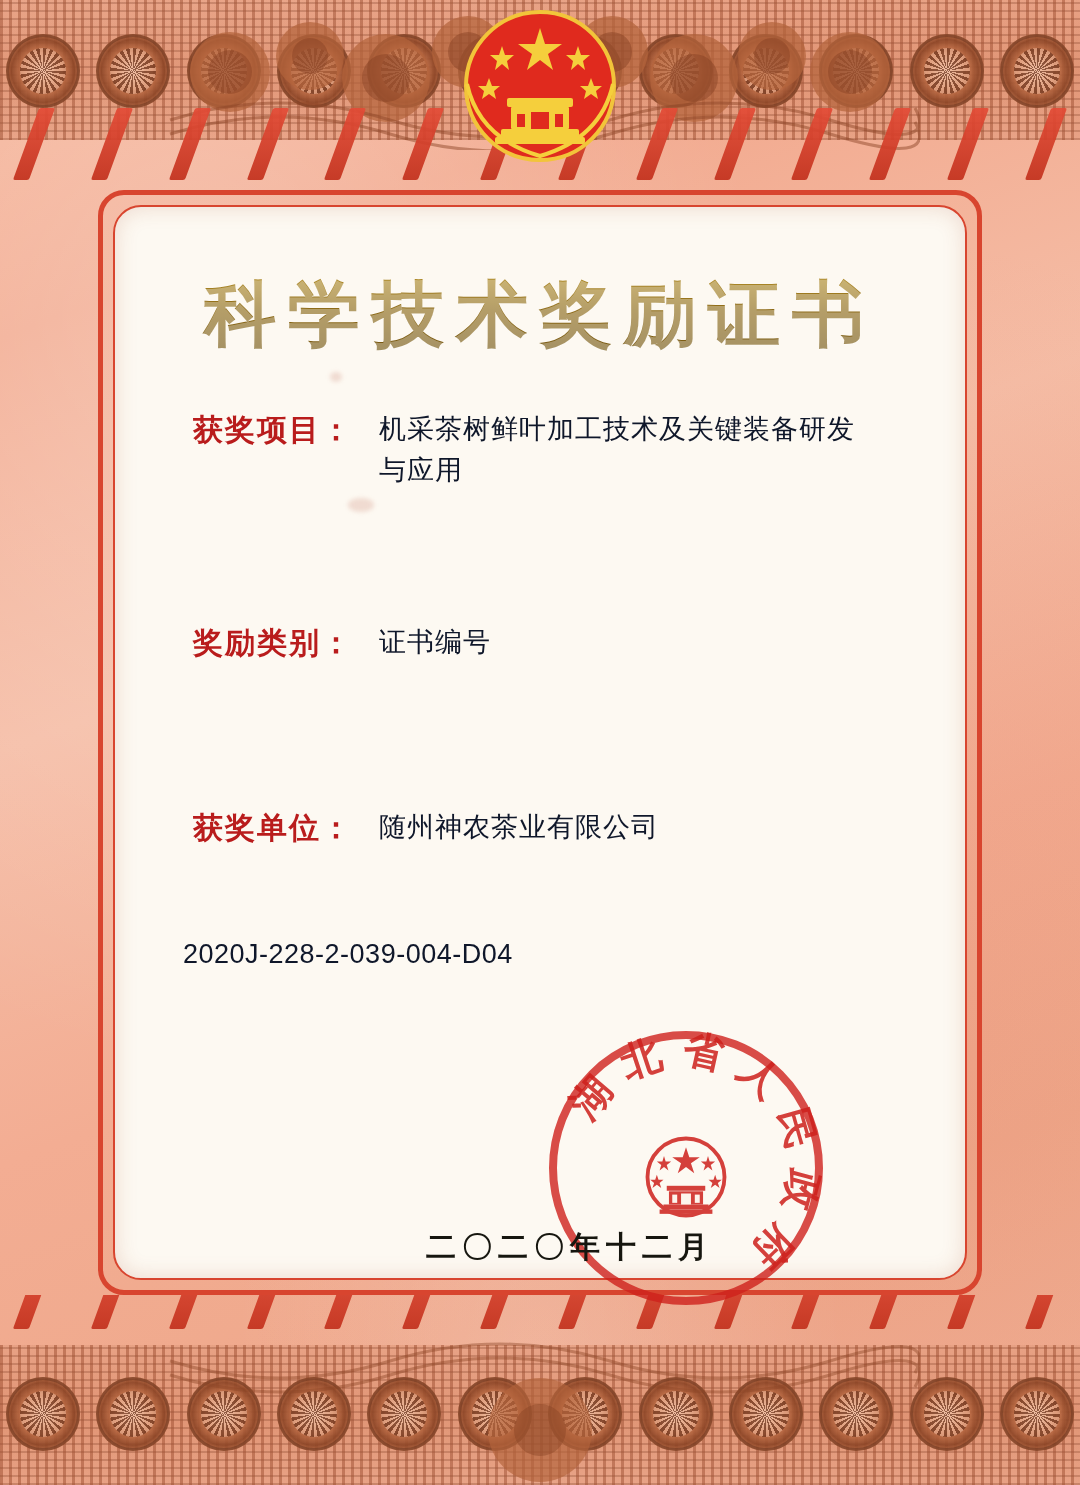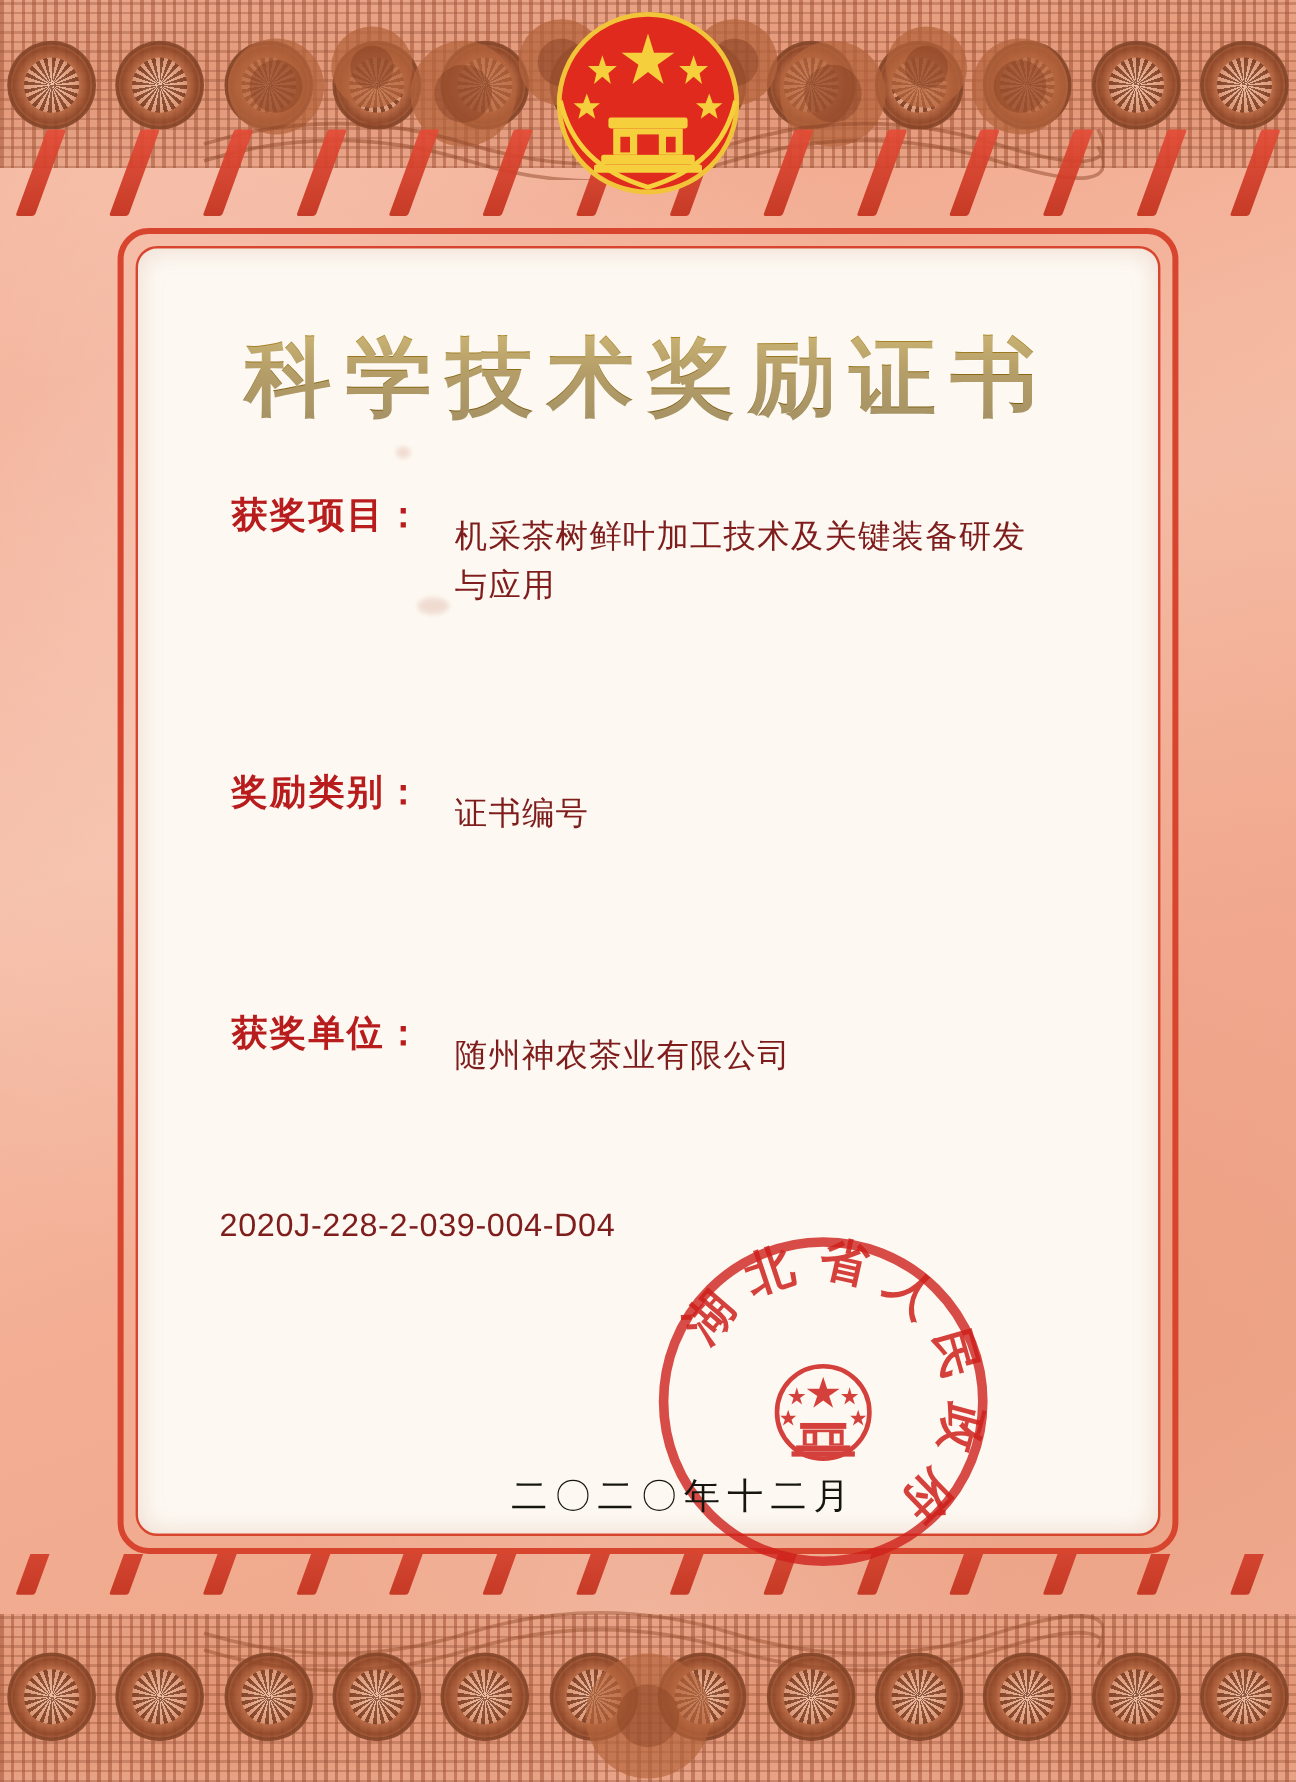--- a/index.html
+++ b/index.html
@@ -154,21 +154,21 @@
     padding: 10px;
     background: rgba(255,255,255,0.0);
   }
   .inner-frame2 {
     position: absolute;
     left: 113px;
     top: 205px;
     width: 854px;
     height: 1075px;
     border: 2px solid #d8452f;
-    border-radius: 18px;
+    border-radius: 28px;
     box-sizing: border-box;
     background: #fdf9f2;
     box-shadow: 0 0 22px rgba(160,70,40,0.18) inset;
   }
 
   .card-inner {
     position: absolute;
     inset: 0;
     padding: 54px 68px 0 68px;
     box-sizing: border-box;
@@ -203,26 +203,25 @@
     font-weight: bold;
     color: #b91c1c;
     letter-spacing: 2px;
     line-height: 1.5;
     padding-left: 10px;
     box-sizing: border-box;
   }
   .field-value {
     flex: 1 1 auto;
     font-size: 27px;
-    color: #7f1d1d;
+    color: #0f172a;
     line-height: 1.5;
     letter-spacing: 1px;
     padding-top: 2px;
     max-width: 500px;
-    margin-top: 18px;
   }
 
   .gap-lg { height: 120px; }
   .gap-md { height: 72px; }
   .gap-sm { height: 58px; }
 
   .field-value.mono {
     font-family: "Liberation Sans", sans-serif;
     letter-spacing: 0.5px;
     font-size: 27px;
@@ -245,20 +244,21 @@
     top: 1020px;
     text-align: center;
     font-size: 30px;
     letter-spacing: 6px;
     color: #16160f;
     font-family: "DejaVu Sans", sans-serif;
   }
   .date-line .date-inner {
     display: inline-block;
     margin-left: 60px;
+    font-weight: bold;
   }
 
   
   .blemish {
     position: absolute;
     background: rgba(205,130,110,0.25);
     border-radius: 50%;
     filter: blur(2px);
     pointer-events: none;
   }

